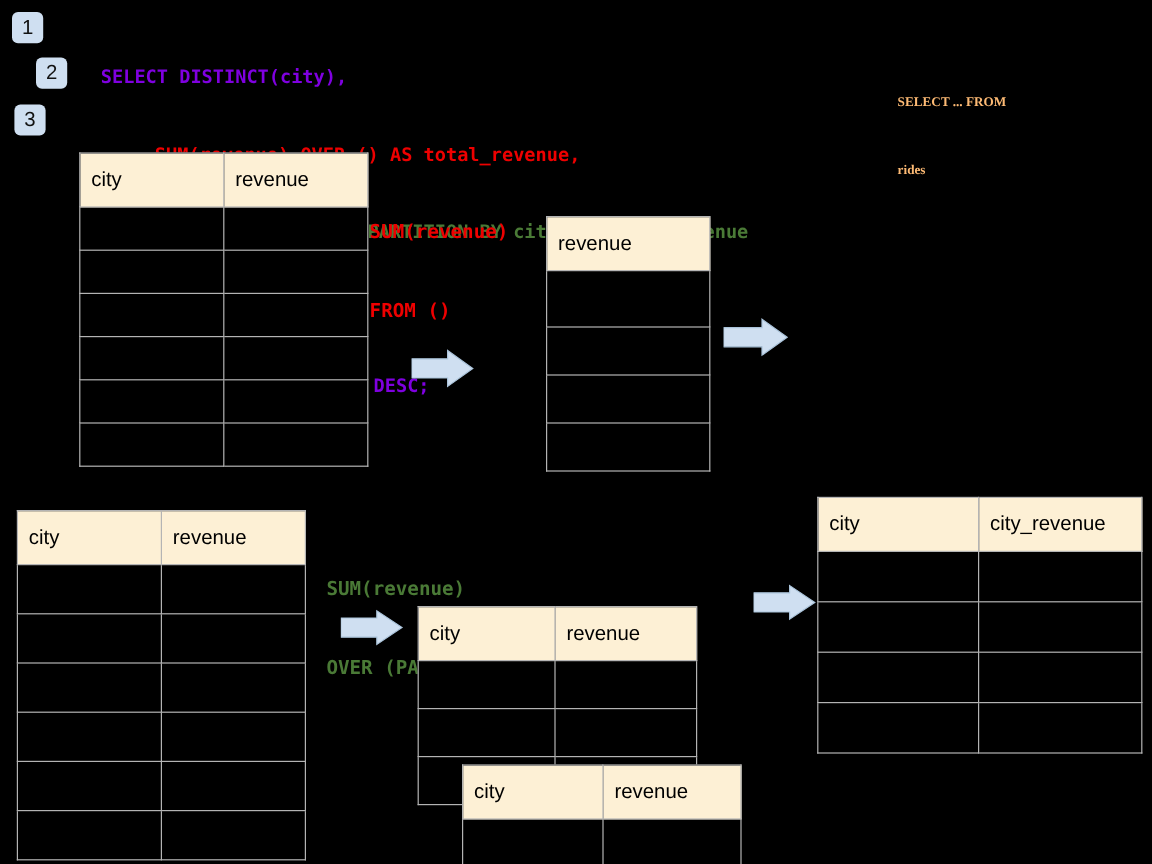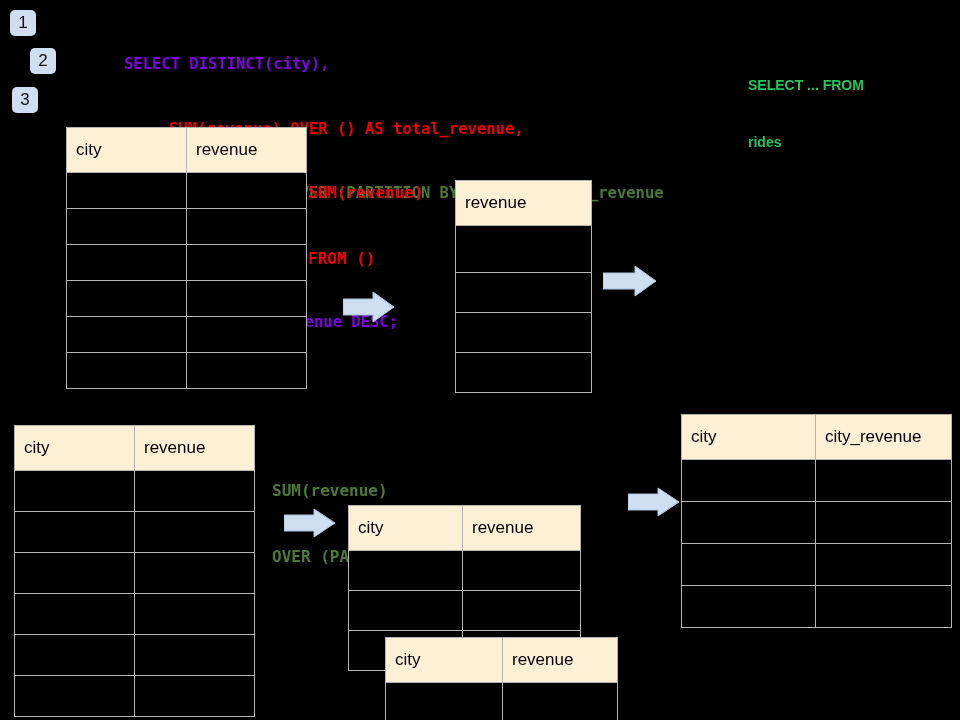--- a/index.html
+++ b/index.html
@@ -33,35 +33,34 @@
 
   
   .sql-block {
     position: absolute;
     font-family: "DejaVu Sans Mono", monospace;
     font-size: 15.5px;
     font-weight: bold;
     line-height: 21.5px;
     white-space: pre;
     letter-spacing: 0px;
-    margin-left: 40px;
   }
   .sql-line { white-space: pre; }
   .c-purple { color: #7f00e0; }
   .c-red    { color: #ee0000; }
   .c-green  { color: #4a7a36; }
 
   
   .side-note {
     position: absolute;
-    font-family: Liberation Sans, sans-serif;
-    font-size: 14px;
+    font-family: Liberation Serif, serif;
+    font-size: 11px;
     font-weight: bold;
     line-height: 19px;
-    color: #22c55e;
+    color: #fdba74;
     white-space: pre;
   }
 
   
   .annot {
     position: absolute;
     font-family: "DejaVu Sans Mono", monospace;
     font-size: 16px;
     font-weight: bold;
     line-height: 22px;

